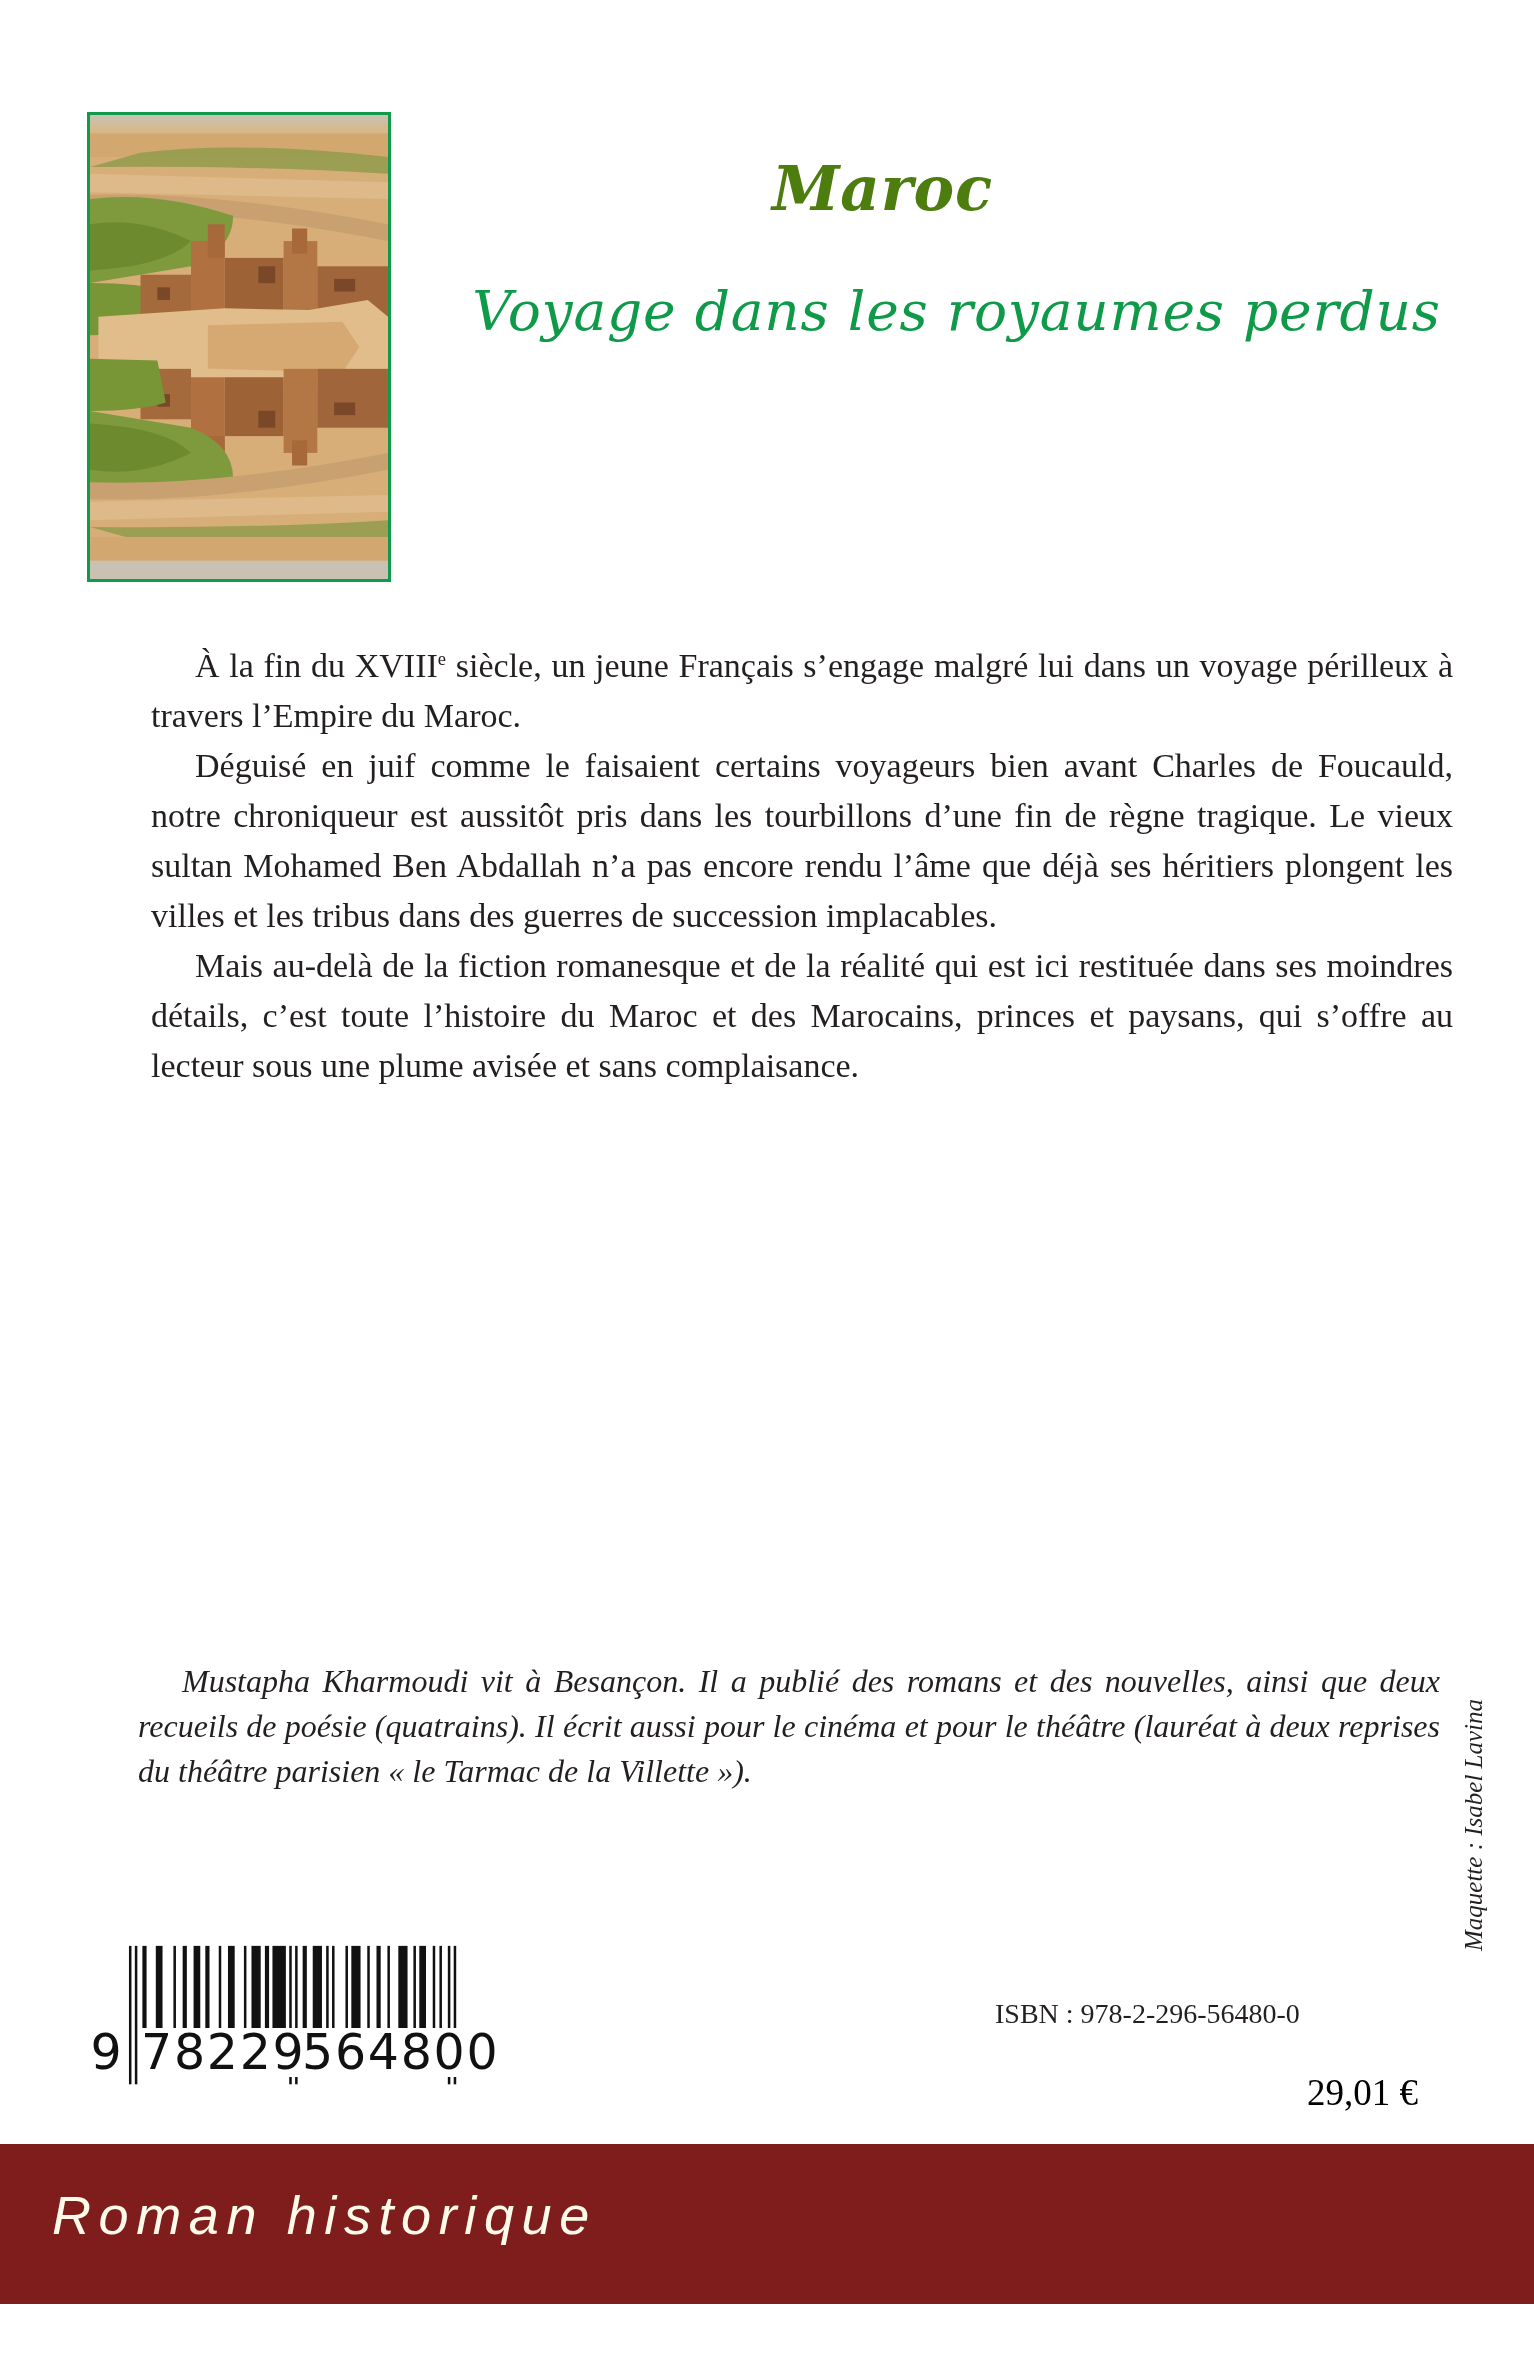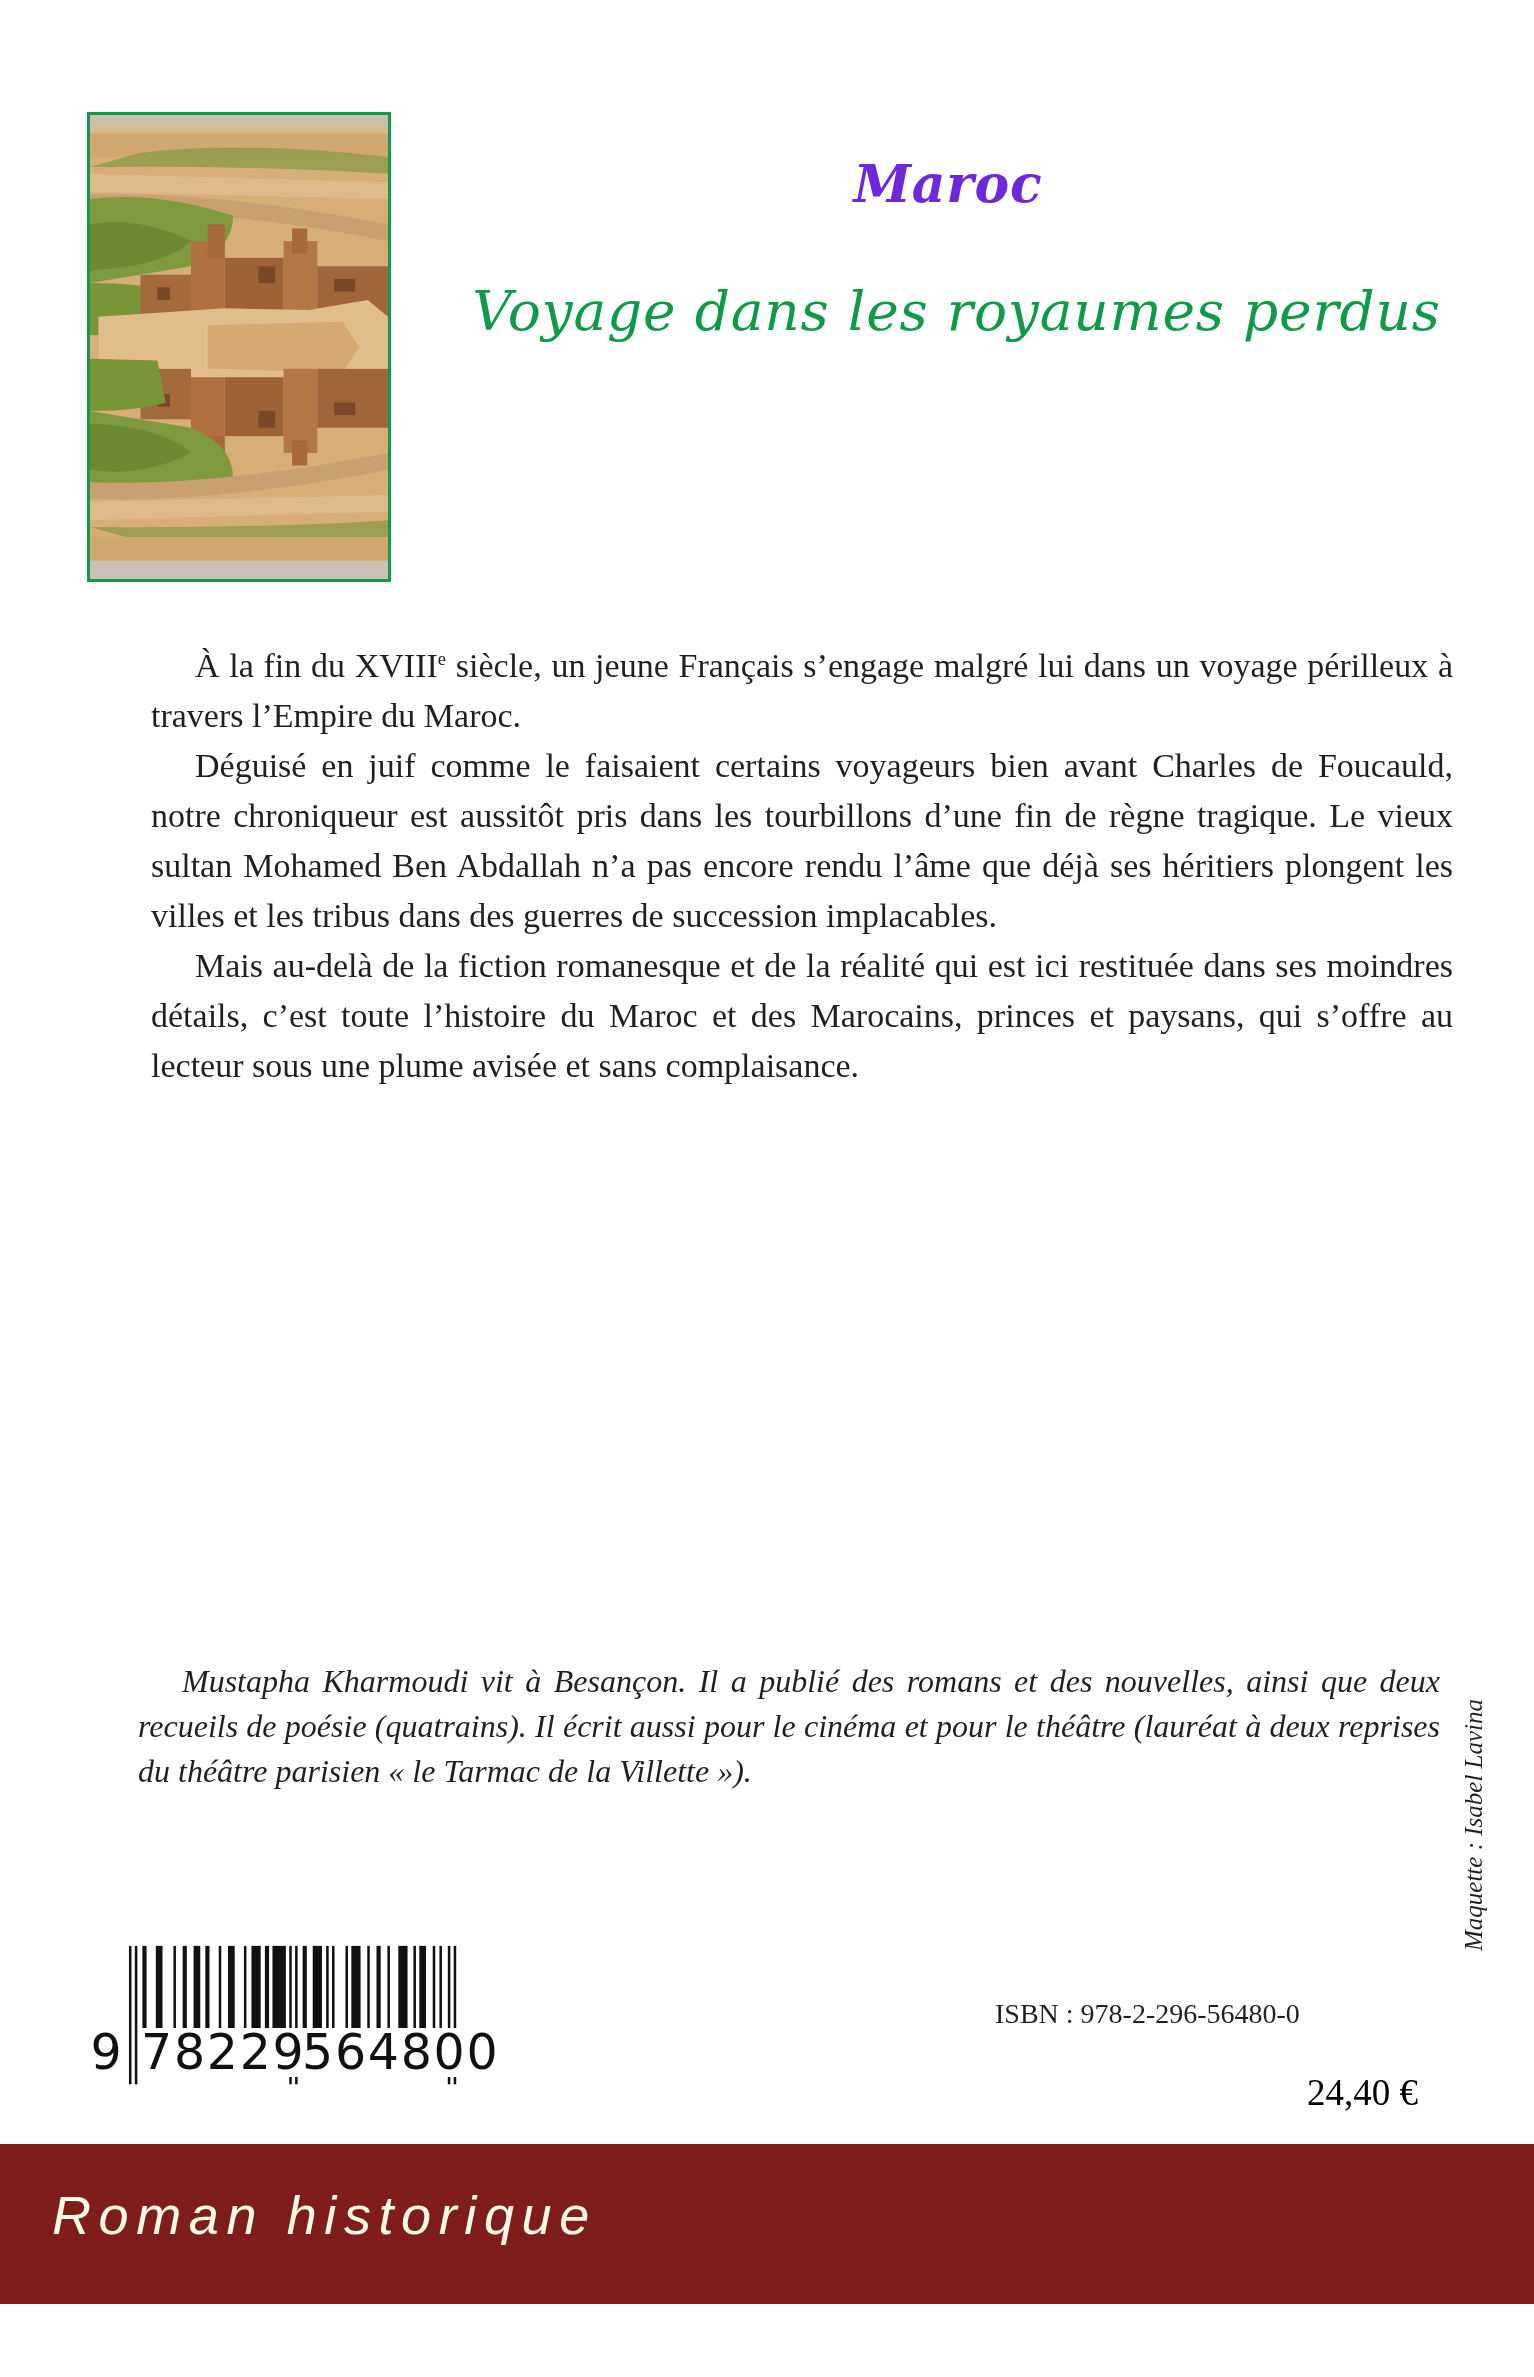--- a/index.html
+++ b/index.html
@@ -32,25 +32,24 @@
 
     
     .title-main {
       position: absolute;
       left: 772px;
       top: 158px;
       width: 352px;
       font-family: "DejaVu Serif", "Liberation Serif", serif;
       font-style: italic;
       font-weight: bold;
-      font-size: 52px;
-      line-height: 1;
-      color: #6d28d9;
+      font-size: 61px;
+      line-height: 1;
+      color: #4d7c0f;
       letter-spacing: 0.8px;
-      text-align: center;
     }
     .title-sub {
       position: absolute;
       left: 470px;
       top: 284px;
       width: 973px;
       font-family: "DejaVu Serif", "Liberation Serif", serif;
       font-style: italic;
       font-size: 55px;
       line-height: 1;
@@ -295,18 +294,18 @@
     </g>
   </svg>
   <div class="barcode-digits">
     <span style="left:3.4px;">9</span>
     <span style="left:54px; letter-spacing:1.7px;">782296</span>
     <span style="left:215px; letter-spacing:1.7px;">564800</span>
   </div>
 </div>
 
 <div class="isbn">ISBN : 978-2-296-56480-0</div>
-<div class="price">24,40 €</div>
+<div class="price">29,01 €</div>
 
 <div class="genre-band">
   <div class="genre-label">Roman historique</div>
 </div>
 
 
 </body></html>

